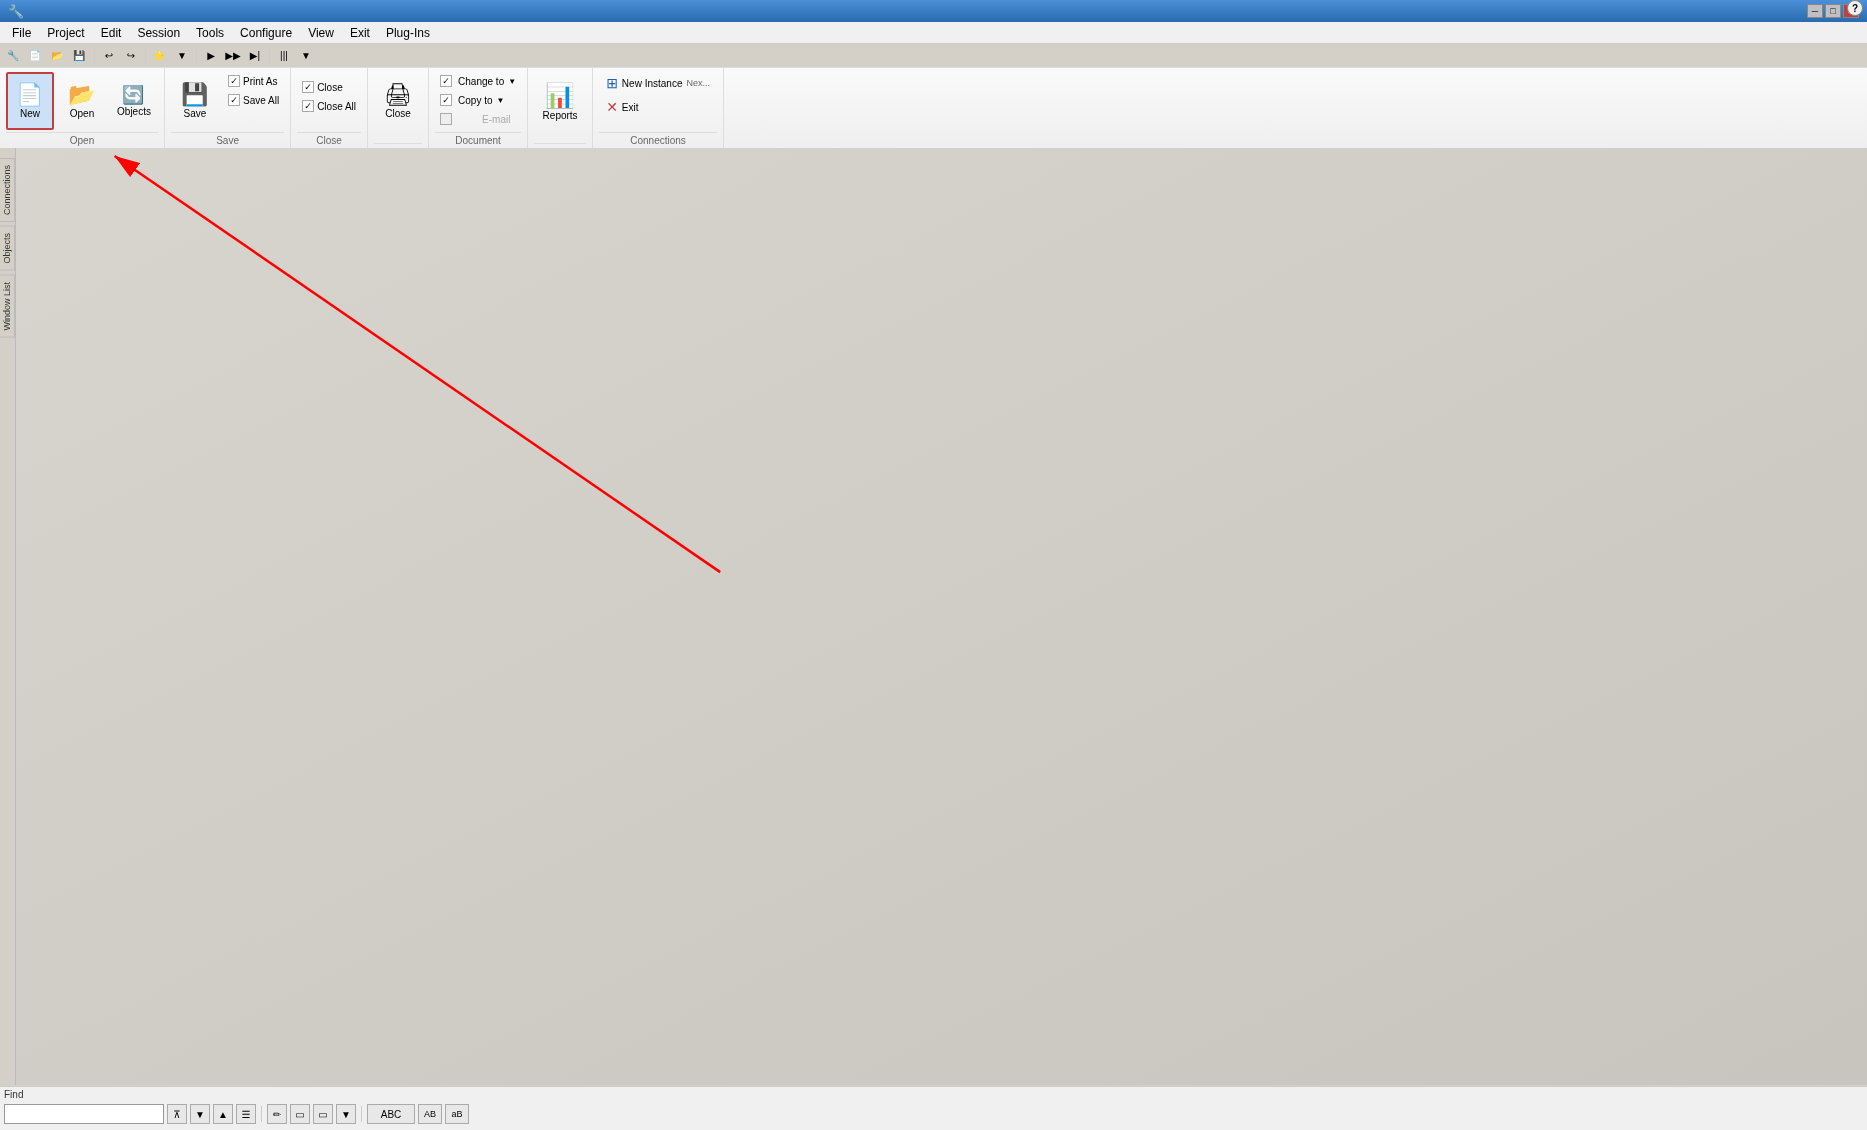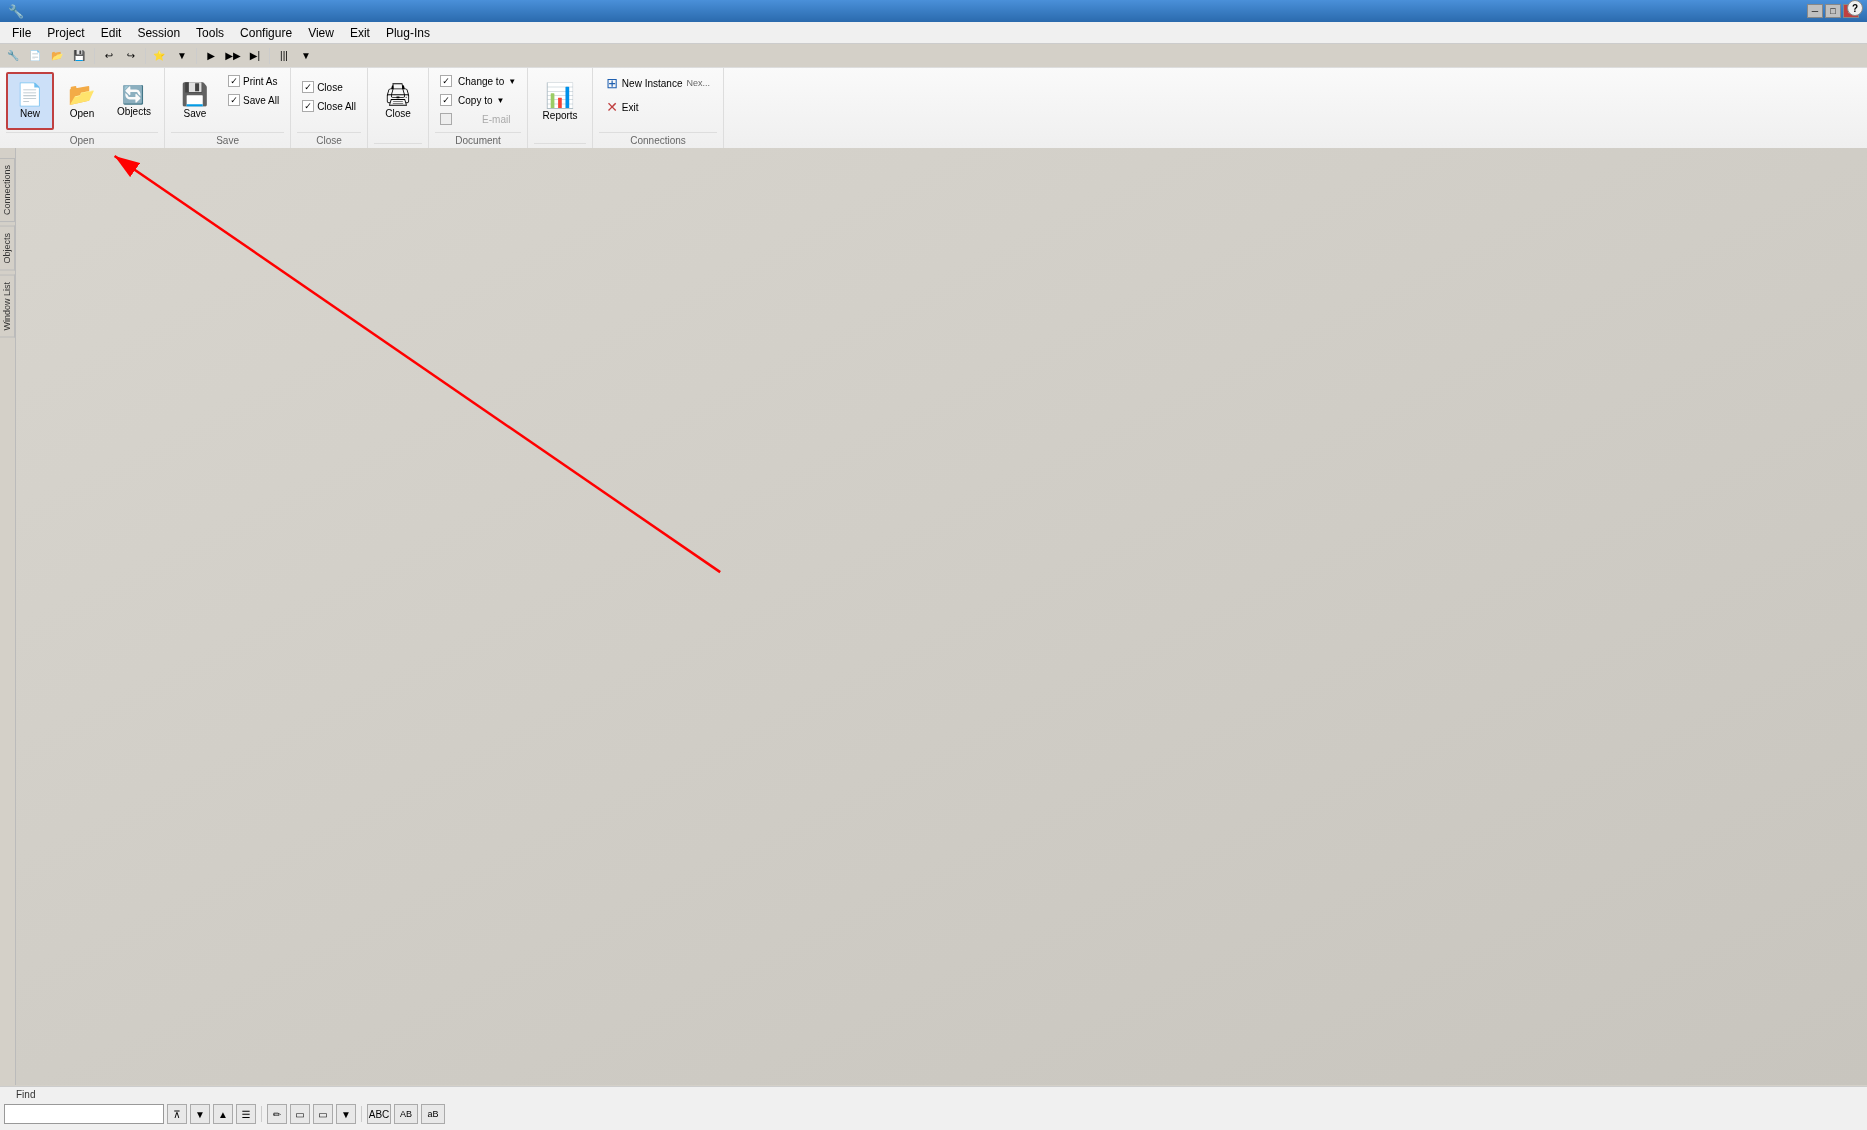--- a/index.html
+++ b/index.html
@@ -280,21 +280,21 @@
       right: 0;
       height: 44px;
       background: #f0f0f0;
       border-top: 1px solid #ccc;
       display: flex;
       flex-direction: column;
     }
     .find-label {
       font-size: 10px;
       color: #333;
-      padding: 2px 16px;
+      padding: 2px 4px;
     }
     .find-toolbar {
       display: flex;
       align-items: center;
       padding: 2px 4px;
       gap: 3px;
     }
     .find-input {
       width: 160px;
       height: 20px;
@@ -546,17 +546,17 @@
     <div class="find-btn" title="Sort">⊼</div>
     <div class="find-btn" title="Down">▼</div>
     <div class="find-btn" title="Up">▲</div>
     <div class="find-btn" title="List">☰</div>
     <div class="find-separator"></div>
     <div class="find-btn" title="Highlight">✏</div>
     <div class="find-btn" title="Box">▭</div>
     <div class="find-btn" title="Box2">▭</div>
     <div class="find-btn" title="Options">▼</div>
     <div class="find-separator"></div>
-    <div class="find-btn" title="ABC" style="width:24px;text-align:right;">ABC</div>
+    <div class="find-btn" title="ABC" style="width:48px;text-align:right;">ABC</div>
     <div class="find-btn" title="AB" style="width:24px;font-size:9px;">AB</div>
     <div class="find-btn" title="AB2" style="width:24px;font-size:9px;">aB</div>
   </div>
 </div>
 
 </body></html>

